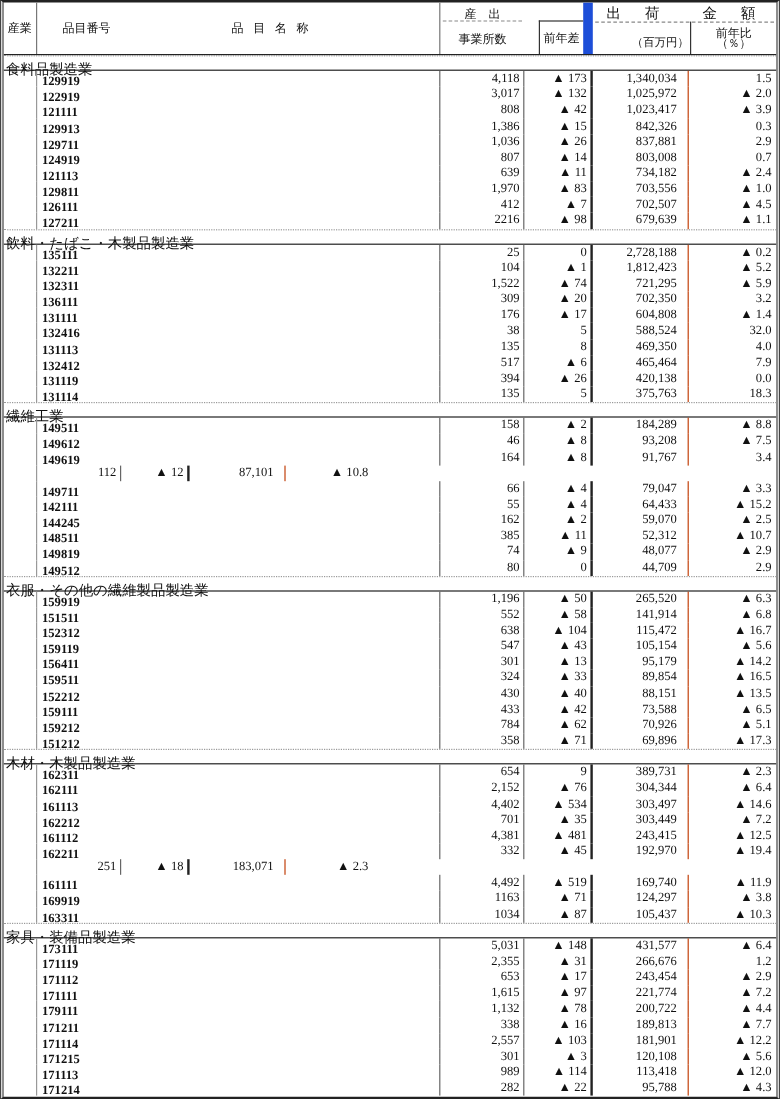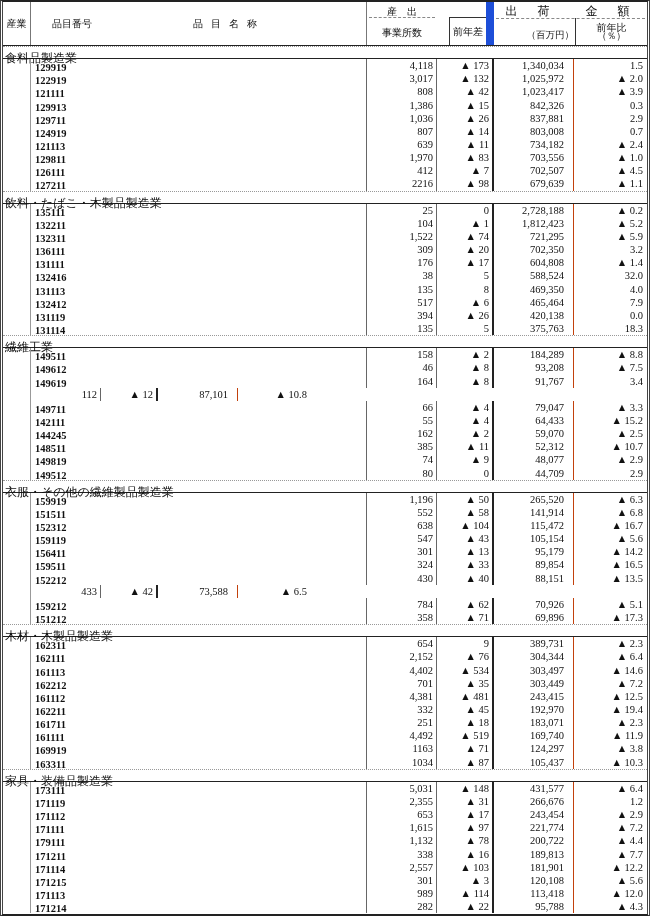--- a/index.html
+++ b/index.html
@@ -372,20 +372,21 @@
       <div class="row">
         <div class="c ind"></div>
         <div class="c item"><div class="code">152212</div></div>
         <div class="c est num">430</div>
         <div class="c diff num">▲ 40</div>
         <div class="c val num">88,151</div>
         <div class="c pct num">▲ 13.5</div>
       </div>
       <div class="row">
         <div class="c ind"></div>
+        <div class="c item"><div class="code">159111</div></div>
         <div class="c est num">433</div>
         <div class="c diff num">▲ 42</div>
         <div class="c val num">73,588</div>
         <div class="c pct num">▲ 6.5</div>
       </div>
       <div class="row">
         <div class="c ind"></div>
         <div class="c item"><div class="code">159212</div></div>
         <div class="c est num">784</div>
         <div class="c diff num">▲ 62</div>
@@ -444,21 +445,20 @@
       <div class="row">
         <div class="c ind"></div>
         <div class="c item"><div class="code">162211</div></div>
         <div class="c est num">332</div>
         <div class="c diff num">▲ 45</div>
         <div class="c val num">192,970</div>
         <div class="c pct num">▲ 19.4</div>
       </div>
       <div class="row">
         <div class="c ind"></div>
-        <div class="c item"><div class="code">161711</div></div>
         <div class="c est num">251</div>
         <div class="c diff num">▲ 18</div>
         <div class="c val num">183,071</div>
         <div class="c pct num">▲ 2.3</div>
       </div>
       <div class="row">
         <div class="c ind"></div>
         <div class="c item"><div class="code">161111</div></div>
         <div class="c est num">4,492</div>
         <div class="c diff num">▲ 519</div>

